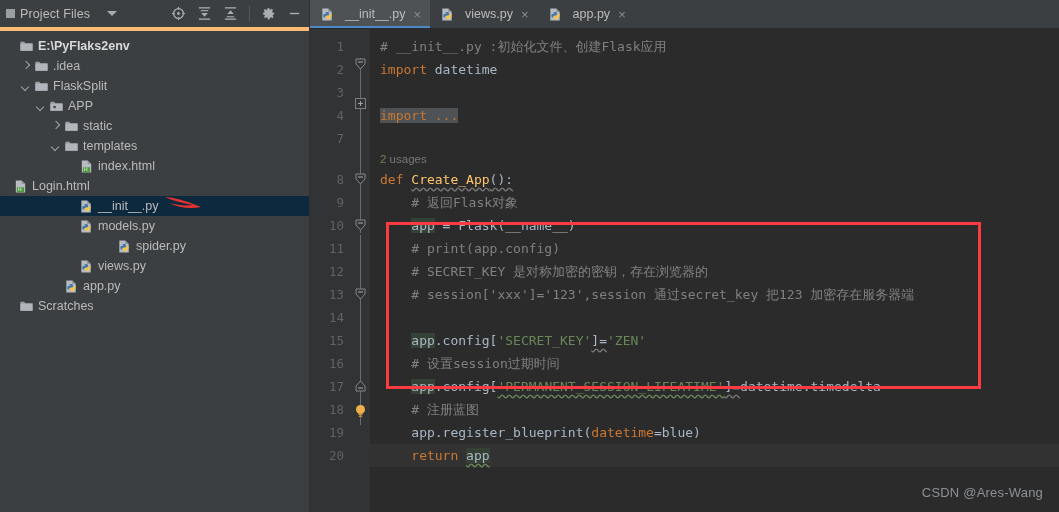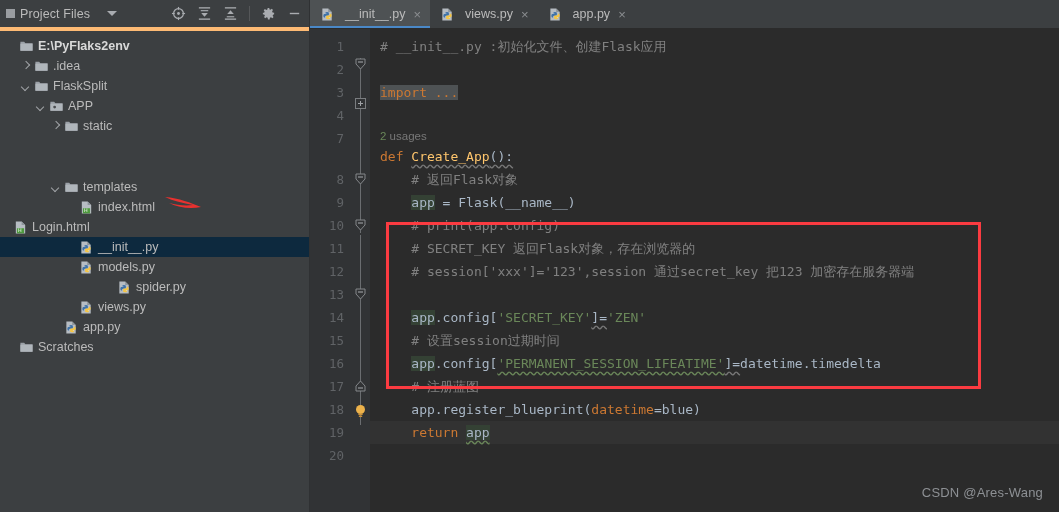--- a/index.html
+++ b/index.html
@@ -393,21 +393,21 @@
           <span class="label">APP</span>
         </div>
         <div class="row" style="padding-left: 51px;">
           <span class="arrow right"></span>
           <svg class="ico" viewBox="0 0 16 16">
             <path fill="#9aa0a6" d="M1.5 3h4l1.3 1.5h7.7v8H1.5z"></path>
             <path fill="#b0b6bb" d="M1.5 5h12.9v7.5H1.5z"></path>
           </svg>
           <span class="label">static</span>
         </div>
-        <div class="row" style="padding-left: 51px; margin-top: 41px;">
+        <div class="row" style="padding-left: 51px;">
           <span class="arrow down"></span>
           <svg class="ico" viewBox="0 0 16 16">
             <path fill="#9aa0a6" d="M1.5 3h4l1.3 1.5h7.7v8H1.5z"></path>
             <path fill="#b0b6bb" d="M1.5 5h12.9v7.5H1.5z"></path>
           </svg>
           <span class="label">templates</span>
         </div>
         <div class="row" style="padding-left: 66px;">
           <span class="arrow"></span>
           <svg class="ico" viewBox="0 0 16 16">
@@ -594,29 +594,30 @@
         </svg>
         <svg class="bulb" style="top:375px;" viewBox="0 0 13 14">
           <circle cx="6.5" cy="5.5" r="4.5" fill="#edb24b"></circle>
           <rect x="4.3" y="9.6" width="4.4" height="1.5" rx="0.5" fill="#c8913a"></rect>
           <rect x="4.8" y="11.6" width="3.4" height="1.3" rx="0.5" fill="#c8913a"></rect>
         </svg>
       </div>
 
       <div class="code">
         <div class="line"><span class="cm"># __init__.py :初始化文件、创建Flask应用</span></div>
+        <div class="line"><span class="kw">import</span><span> </span><span>datetime</span></div>
         <div class="line"> </div>
         <div class="line"><span class="sel-hl kw">import ...</span></div>
         <div class="line"> </div>
         <div class="usages"><span class="num">2</span> <span>usages</span></div>
         <div class="line"><span class="kw">def</span><span> </span><span class="fn wavy-gray">Create_App</span><span class="wavy-gray">():</span></div>
         <div class="line"><span>    </span><span class="cm"># 返回Flask对象</span></div>
         <div class="line"><span>    </span><span class="var-hl">app</span><span> = </span><span>Flask(__name__)</span></div>
         <div class="line"><span>    </span><span class="cm"># print(app.config)</span></div>
-        <div class="line"><span>    </span><span class="cm"># SECRET_KEY 返回Flask对象，存在浏览器的</span></div>
+        <div class="line"><span>    </span><span class="cm"># SECRET_KEY 是对称加密的密钥，存在浏览器的</span></div>
         <div class="line"><span>    </span><span class="cm"># session['xxx']='123',session 通过secret_key 把123 加密存在服务器端</span></div>
         <div class="line"><span>    </span></div>
         <div class="line"><span>    </span><span class="var-hl">app</span><span>.config[</span><span class="str">'SECRET_KEY'</span><span class="wavy-gray">]=</span><span class="str">'ZEN'</span></div>
         <div class="line"><span>    </span><span class="cm"># 设置session过期时间</span></div>
         <div class="line"><span>    </span><span class="var-hl">app</span><span>.config[</span><span class="str wavy">'PERMANENT_SESSION_LIFEATIME'</span><span class="wavy-gray">]=</span><span>datetime.timedelta</span></div>
         <div class="line"><span>    </span><span class="cm"># 注册蓝图</span></div>
         <div class="line"><span>    </span><span>app.register_blueprint(</span><span class="param">datetime</span><span>=</span><span>blue</span><span>)</span></div>
         <div class="line cursorline"><span>    </span><span class="kw">return</span><span> </span><span class="var-hl wavy">app</span></div>
       </div>
 

